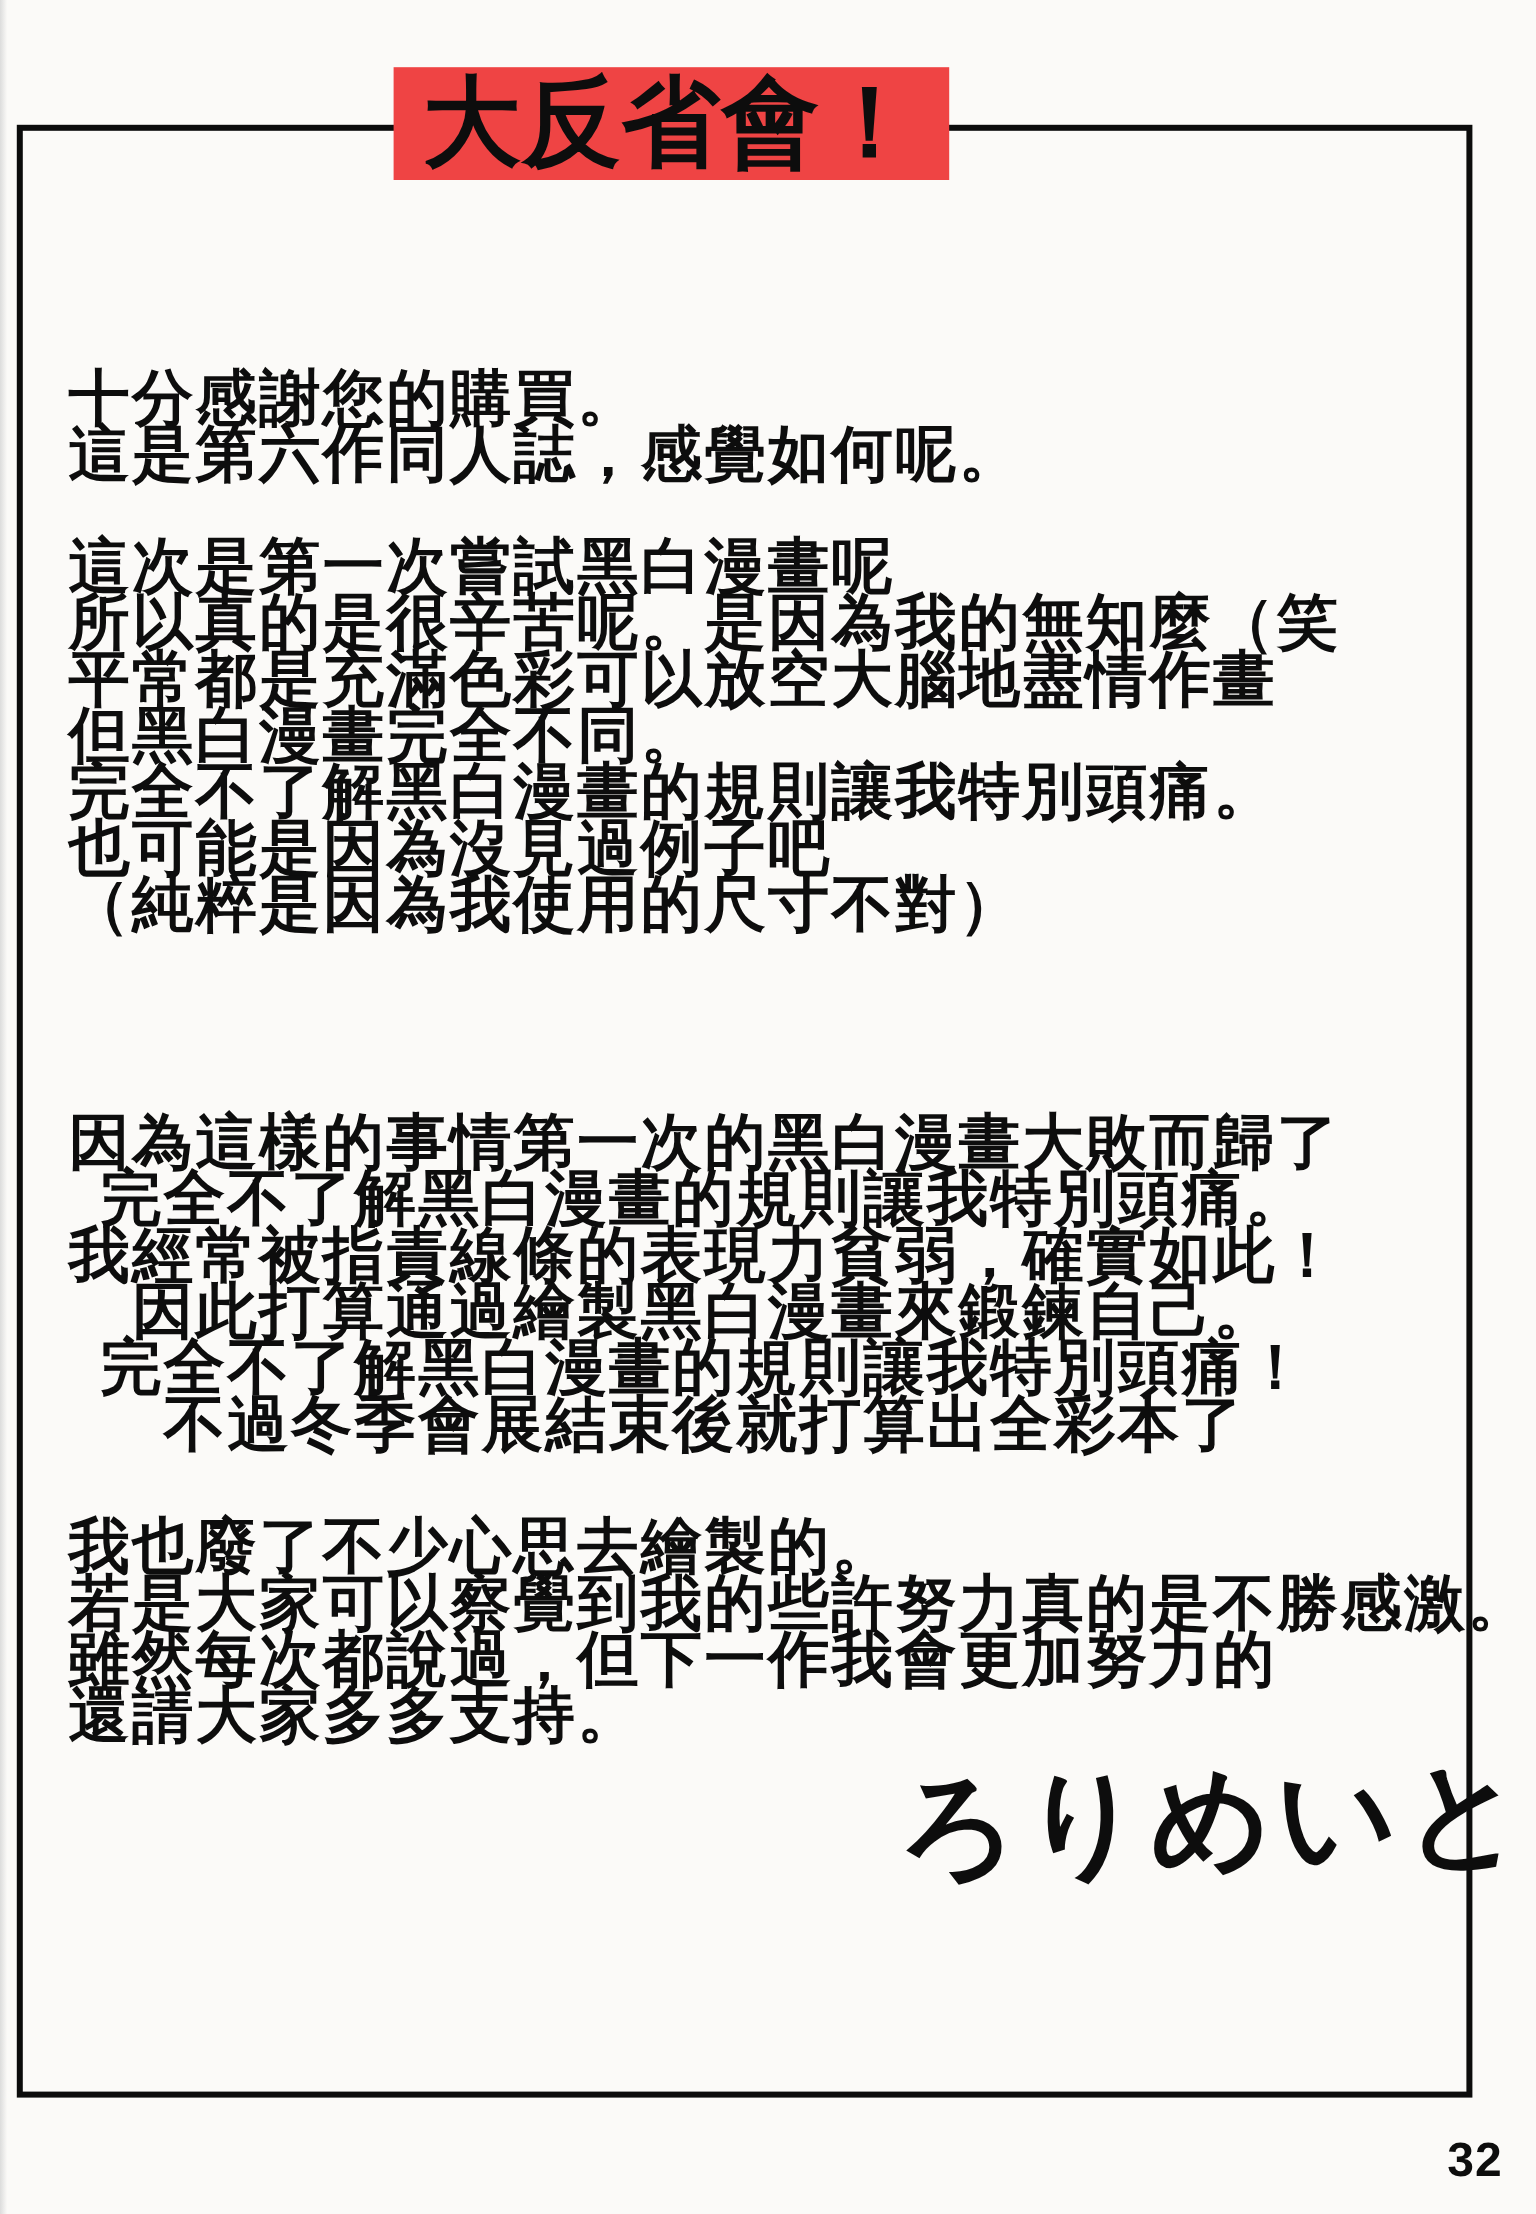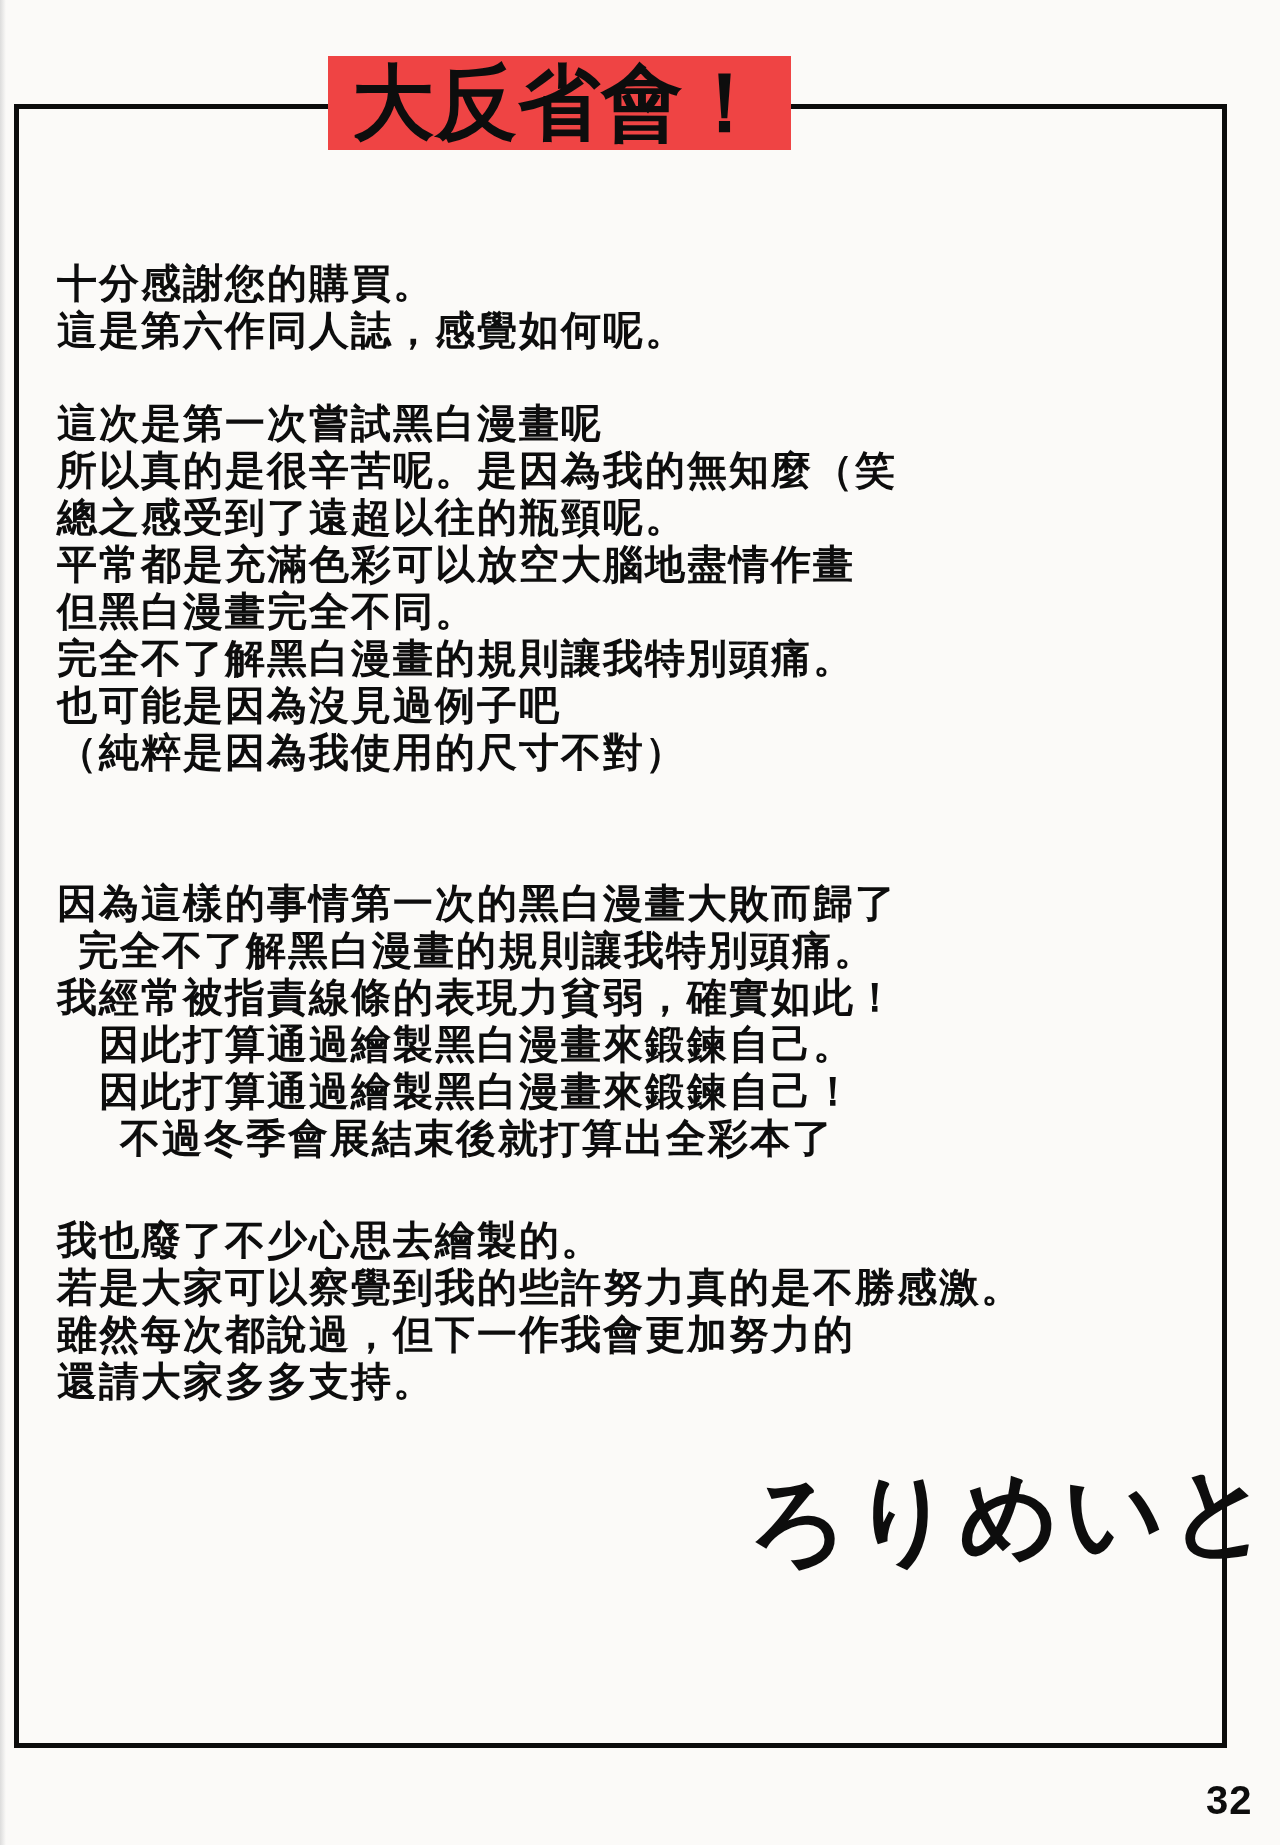--- a/index.html
+++ b/index.html
@@ -40,25 +40,26 @@
     font-size: 82px;
     line-height: 94px;
     font-weight: 800;
     letter-spacing: 1px;
     white-space: nowrap;
   }
   .bodytext {
     position: absolute;
     left: 57px;
     z-index: 2;
-    font-size: 40px;
+    font-size: 51px;
     line-height: 47px;
     font-weight: 700;
     letter-spacing: 2px;
     white-space: nowrap;
+    margin-top: 48px;
   }
   #paragraph-1 { top: 260px; }
   #paragraph-2 { top: 400px; }
   #paragraph-3 { top: 880px; text-align: center; }
   #paragraph-4 { top: 1217px; }
   .signature {
     position: absolute;
     left: 748px;
     top: 1452px;
     z-index: 2;
@@ -89,34 +90,33 @@
 <div class="page-title">大反省會！</div>
 
 <div class="bodytext" id="paragraph-1">
     <div>十分感謝您的購買。</div>
     <div>這是第六作同人誌，感覺如何呢。</div>
   </div>
 
 <div class="bodytext" id="paragraph-2">
     <div>這次是第一次嘗試黑白漫畫呢</div>
     <div>所以真的是很辛苦呢。是因為我的無知麼（笑</div>
-    <div>總之感受到了遠超以往的瓶頸呢。</div>
     <div>平常都是充滿色彩可以放空大腦地盡情作畫</div>
     <div>但黑白漫畫完全不同。</div>
     <div>完全不了解黑白漫畫的規則讓我特別頭痛。</div>
     <div>也可能是因為沒見過例子吧</div>
     <div>（純粹是因為我使用的尺寸不對）</div>
   </div>
 
 <div class="bodytext" id="paragraph-3">
     <div>因為這樣的事情第一次的黑白漫畫大敗而歸了</div>
     <div>完全不了解黑白漫畫的規則讓我特別頭痛。</div>
     <div>我經常被指責線條的表現力貧弱，確實如此！</div>
     <div>因此打算通過繪製黑白漫畫來鍛鍊自己。</div>
-    <div>因此打算通過繪製黑白漫畫來鍛鍊自己！</div>
+    <div>完全不了解黑白漫畫的規則讓我特別頭痛！</div>
     <div>不過冬季會展結束後就打算出全彩本了</div>
   </div>
 
 <div class="bodytext" id="paragraph-4">
     <div>我也廢了不少心思去繪製的。</div>
     <div>若是大家可以察覺到我的些許努力真的是不勝感激。</div>
     <div>雖然每次都說過，但下一作我會更加努力的</div>
     <div>還請大家多多支持。</div>
   </div>
 

